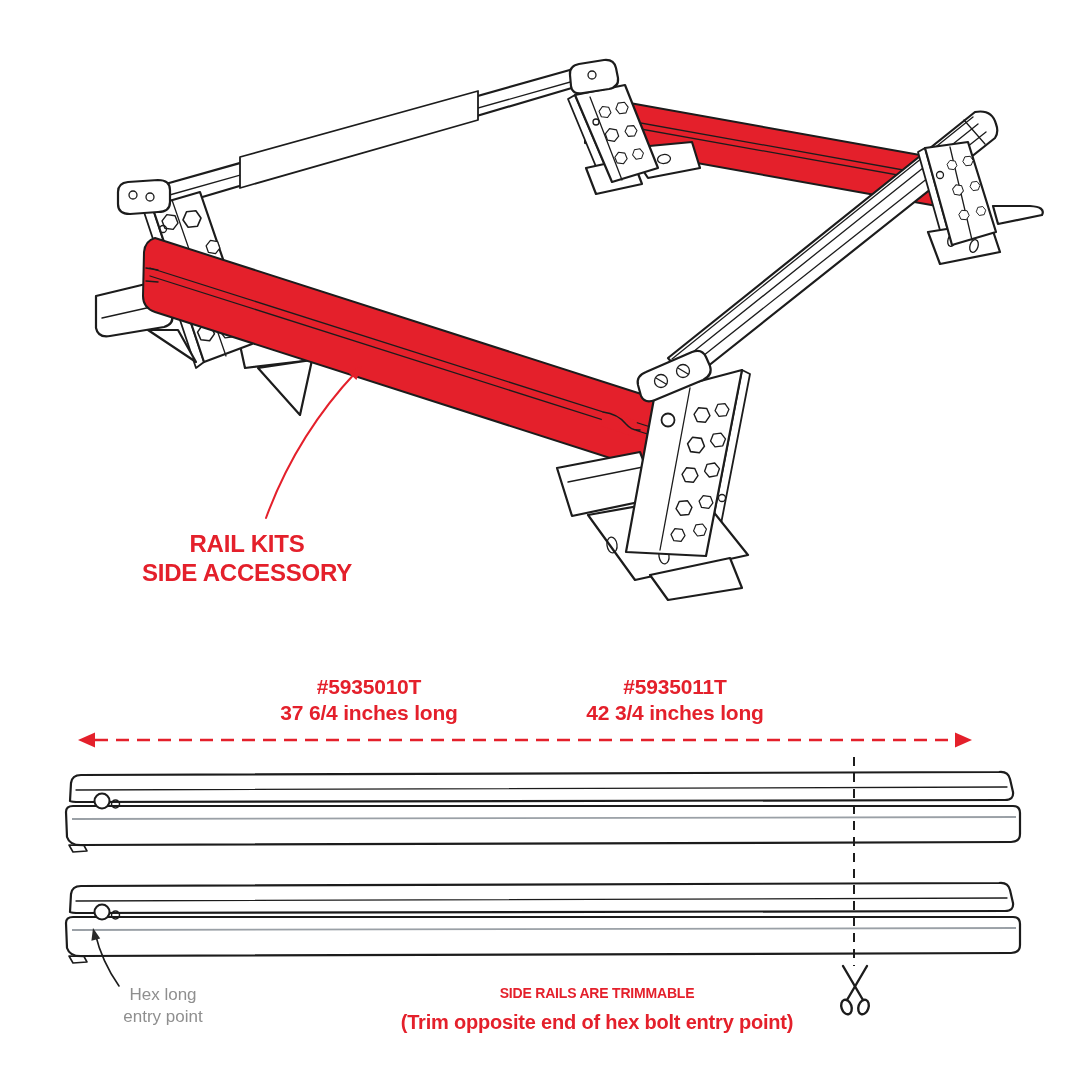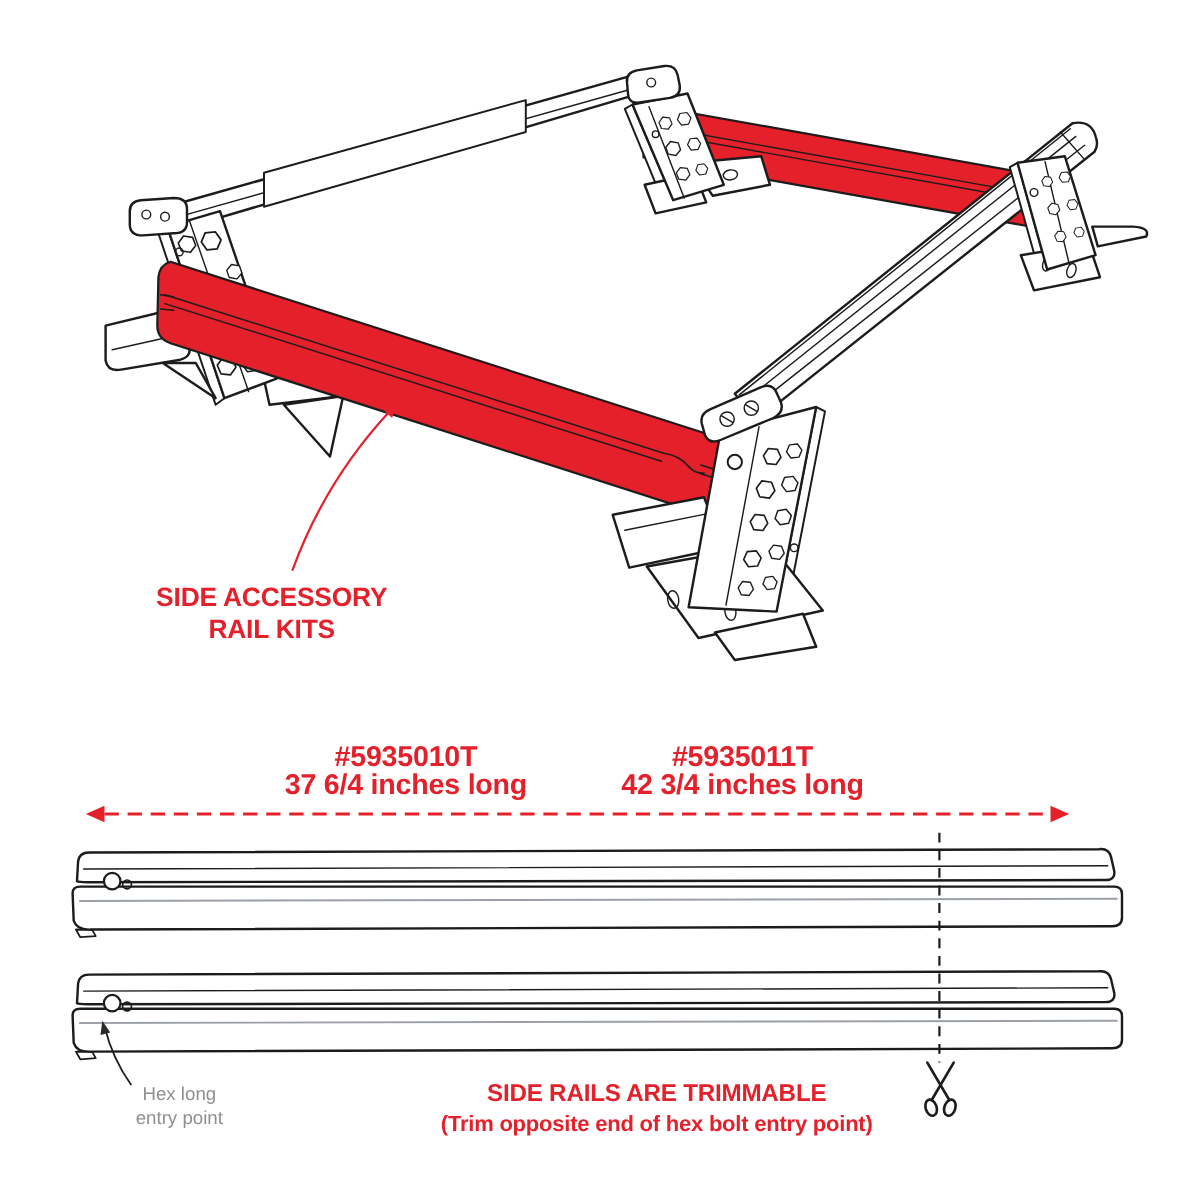--- a/index.html
+++ b/index.html
@@ -24,22 +24,22 @@
   .redln { fill:none; stroke:var(--accent); stroke-width:2.2; stroke-linecap:round; }
   .dimline { fill:none; stroke:var(--accent); stroke-width:2.6; stroke-dasharray:13 8; }
   .cutline { fill:none; stroke:var(--ink); stroke-width:2; stroke-dasharray:9 7; }
   .grayln { fill:none; stroke:var(--railgray); stroke-width:1.8; }
   .scis { fill:none; stroke:var(--ink); stroke-width:2.4; stroke-linecap:round; }
 
   
   .txt { position:absolute; transform:translateX(-50%); text-align:center; white-space:nowrap; }
   .red-label { color:var(--accent); font-weight:700; letter-spacing:-0.2px; }
   .callout { font-size:24px; line-height:29px; }
-  .partlabel { font-size:26px; line-height:26px; }
-  .trim1 { font-size:22px; line-height:29px; }
+  .partlabel { font-size:21px; line-height:26px; }
+  .trim1 { font-size:14px; line-height:29px; }
   .trim2 { font-size:20px; line-height:29px; }
   .graynote { color:var(--muted); font-size:17px; line-height:22px; font-weight:400; }
 </style>
 </head>
 <body>
 
 <div id="stage">
 
   <svg width="1080" height="1080" viewBox="0 0 1080 1080">
     <defs>
@@ -202,22 +202,22 @@
       <ellipse class="scis" cx="8.5" cy="17" rx="5" ry="7.5" transform="rotate(18 8.5 17)"></ellipse>
     </g>
 
     <g>
       <path class="lnthin" d="M95,933 Q102,962 119,986" style="stroke-width:1.6"></path>
       <polygon points="93,928 100.2,938.6 91.4,940.8" fill="#2a2a2a"></polygon>
     </g>
   </svg>
 
   <div class="txt red-label callout" style="left:247px; top:529px;">
+    <span style="display:block">RAIL KITS</span>
     <span style="display:block">SIDE ACCESSORY</span>
-    <span style="display:block">RAIL KITS</span>
   </div>
 
   <div class="txt red-label partlabel" style="left:369px; top:674px;">
     <span style="display:block">#5935010T</span>
     <span style="display:block">37 6/4 inches long</span>
   </div>
 
   <div class="txt red-label partlabel" style="left:651px; top:674px;margin-left:24px;">
     <span style="display:block">#5935011T</span>
     <span style="display:block">42 3/4 inches long</span>

